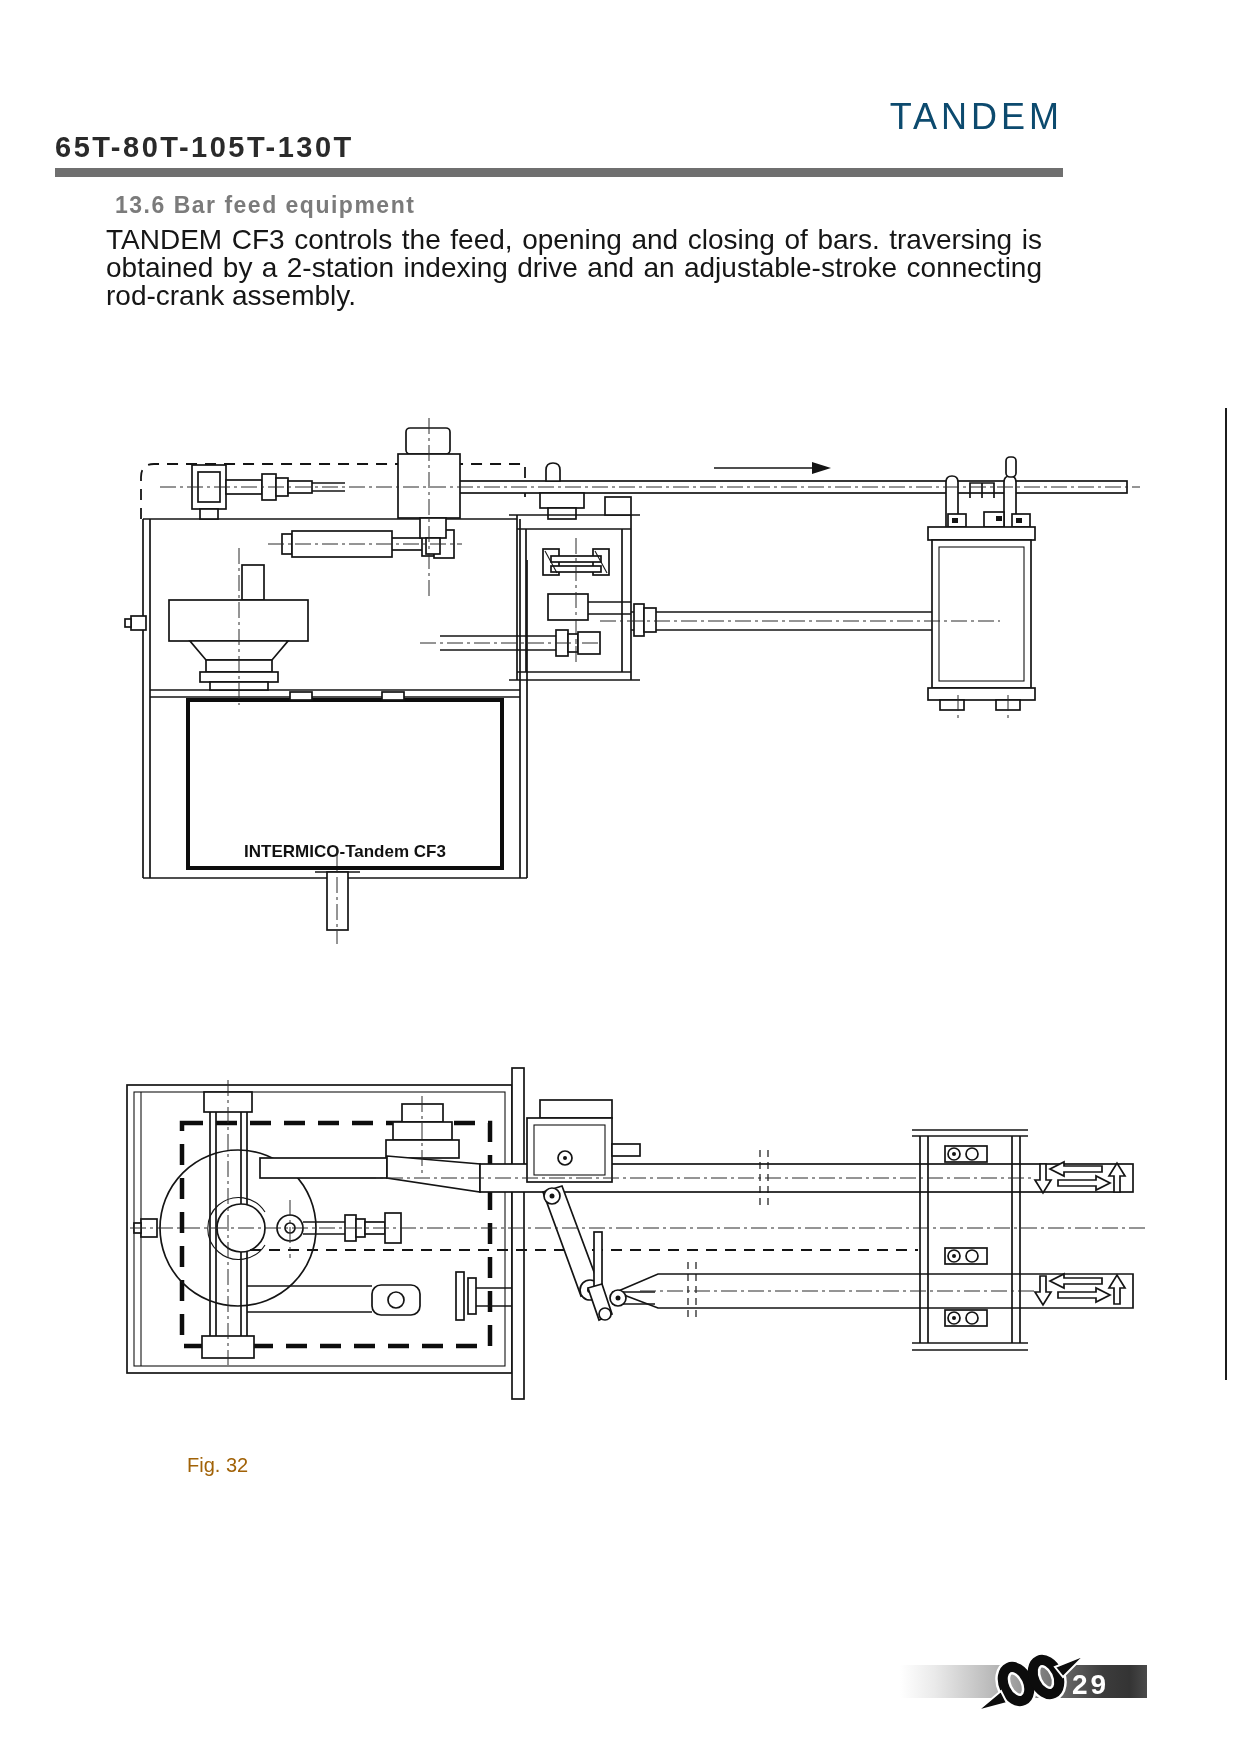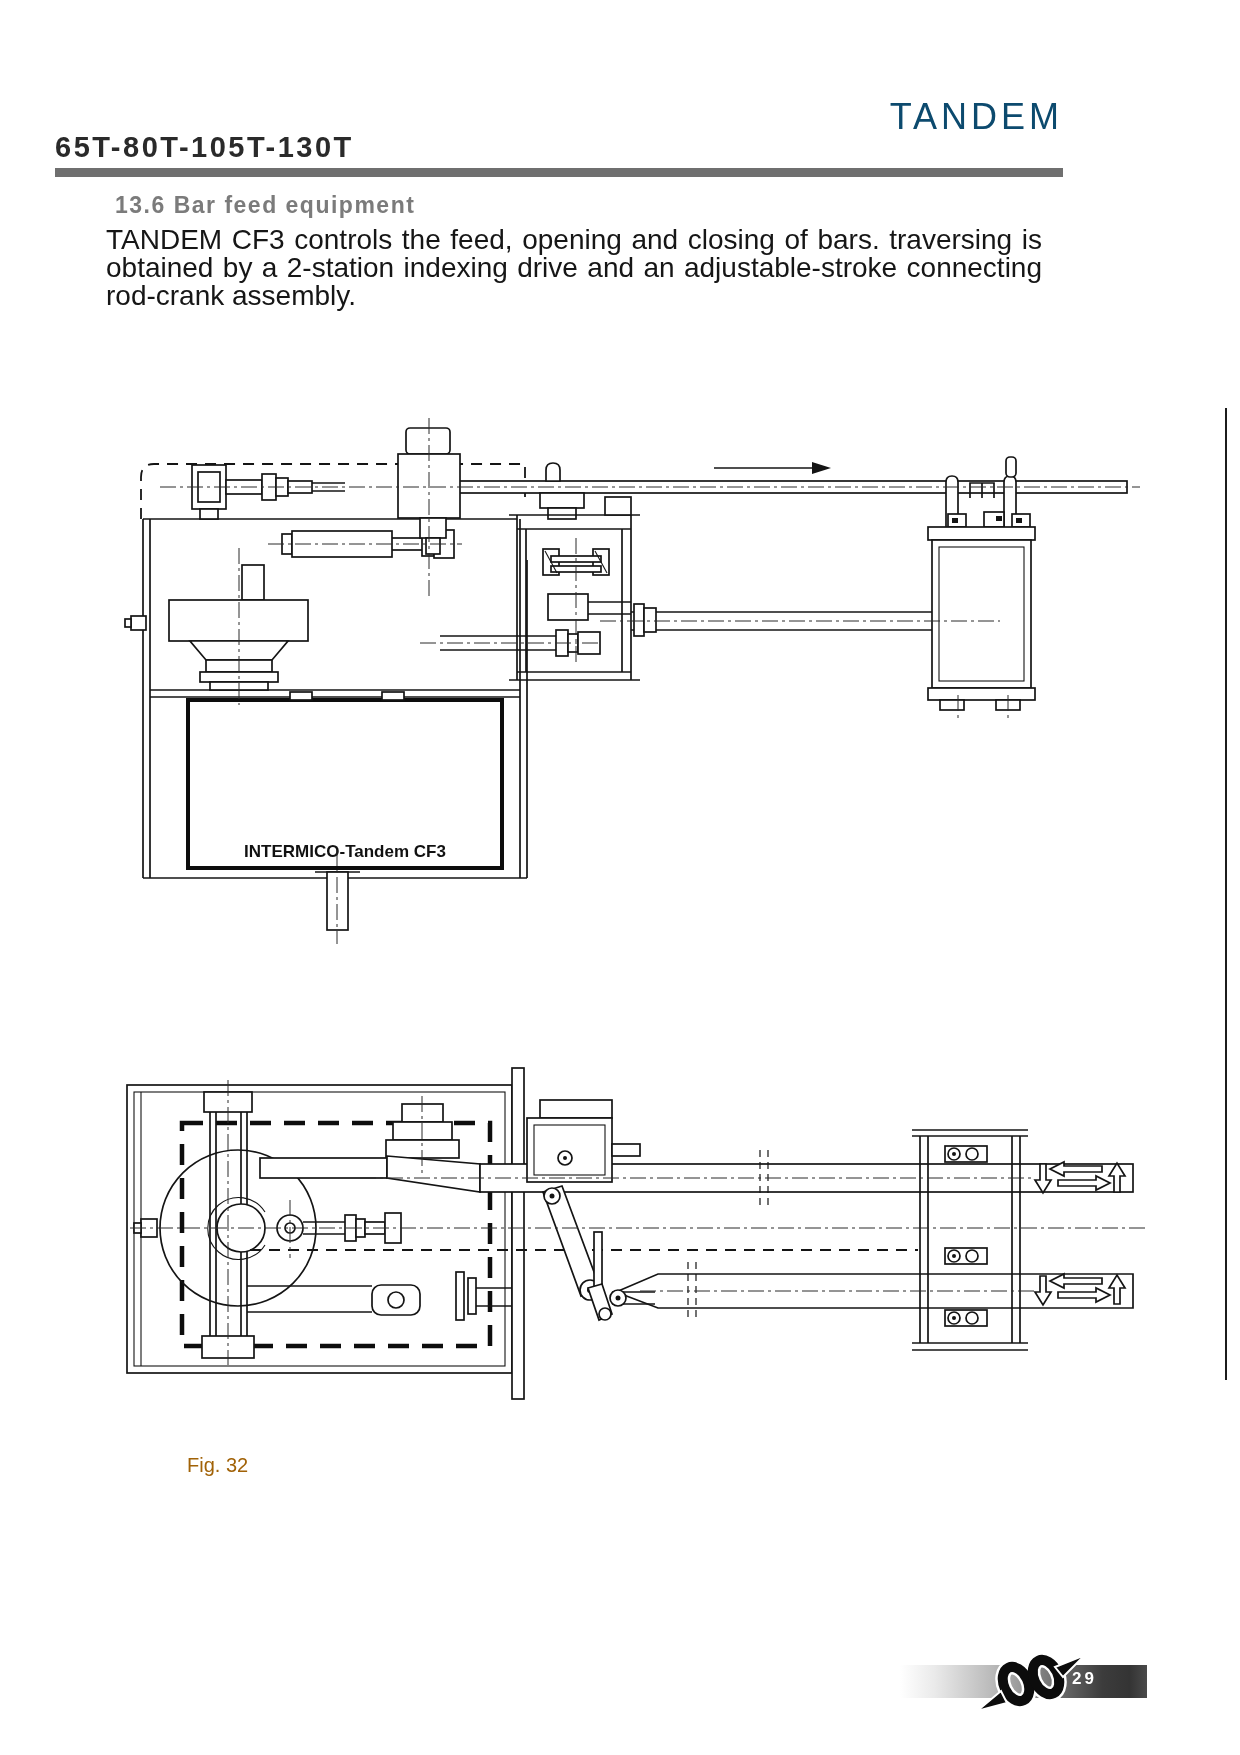--- a/index.html
+++ b/index.html
@@ -18,21 +18,21 @@
             line-height:28px;text-align:justify;color:#161616;}
   .bodytext p{margin:0;}
 
   .figcaption{position:absolute;left:187px;top:1418px;font-size:20px;color:#a16207;margin-top:36px;}
 
   .fig{position:absolute;}
   .vline{position:absolute;left:1225px;top:408px;width:2px;height:972px;background:#1c1c1c;}
 
   .footer-bar{position:absolute;left:900px;top:1665px;width:247px;height:33px;
       background:linear-gradient(90deg,#ffffff 0%,#eaeaea 14%,#b8b8b8 38%,#787878 60%,#3c3c3c 82%,#343434 93%,#4a4a4a 100%);}
-  .pagenum{position:absolute;left:1072px;top:1669px;font-size:17px;color:#ffffff;
+  .pagenum{position:absolute;left:1072px;top:1669px;font-size:28px;color:#ffffff;
            letter-spacing:3px;font-weight:bold;}
   .logo{position:absolute;left:975px;top:1645px;}
 
   svg .ln{stroke:#141414;stroke-width:1.7;fill:none;}
   svg .th{stroke:#141414;stroke-width:1.1;fill:none;}
   svg .fw{fill:#ffffff;stroke:#141414;stroke-width:1.7;}
   svg .fb{fill:#ffffff;stroke:#0d0d0d;stroke-width:4;}
   svg .cl{stroke:#2a2a2a;stroke-width:1;stroke-dasharray:16 4 3 4;fill:none;}
   svg .dsh{stroke:#141414;stroke-width:1.8;stroke-dasharray:11 8;fill:none;}
   svg .bdsh{stroke:#0d0d0d;stroke-width:4.5;stroke-dasharray:21 13;fill:none;}

